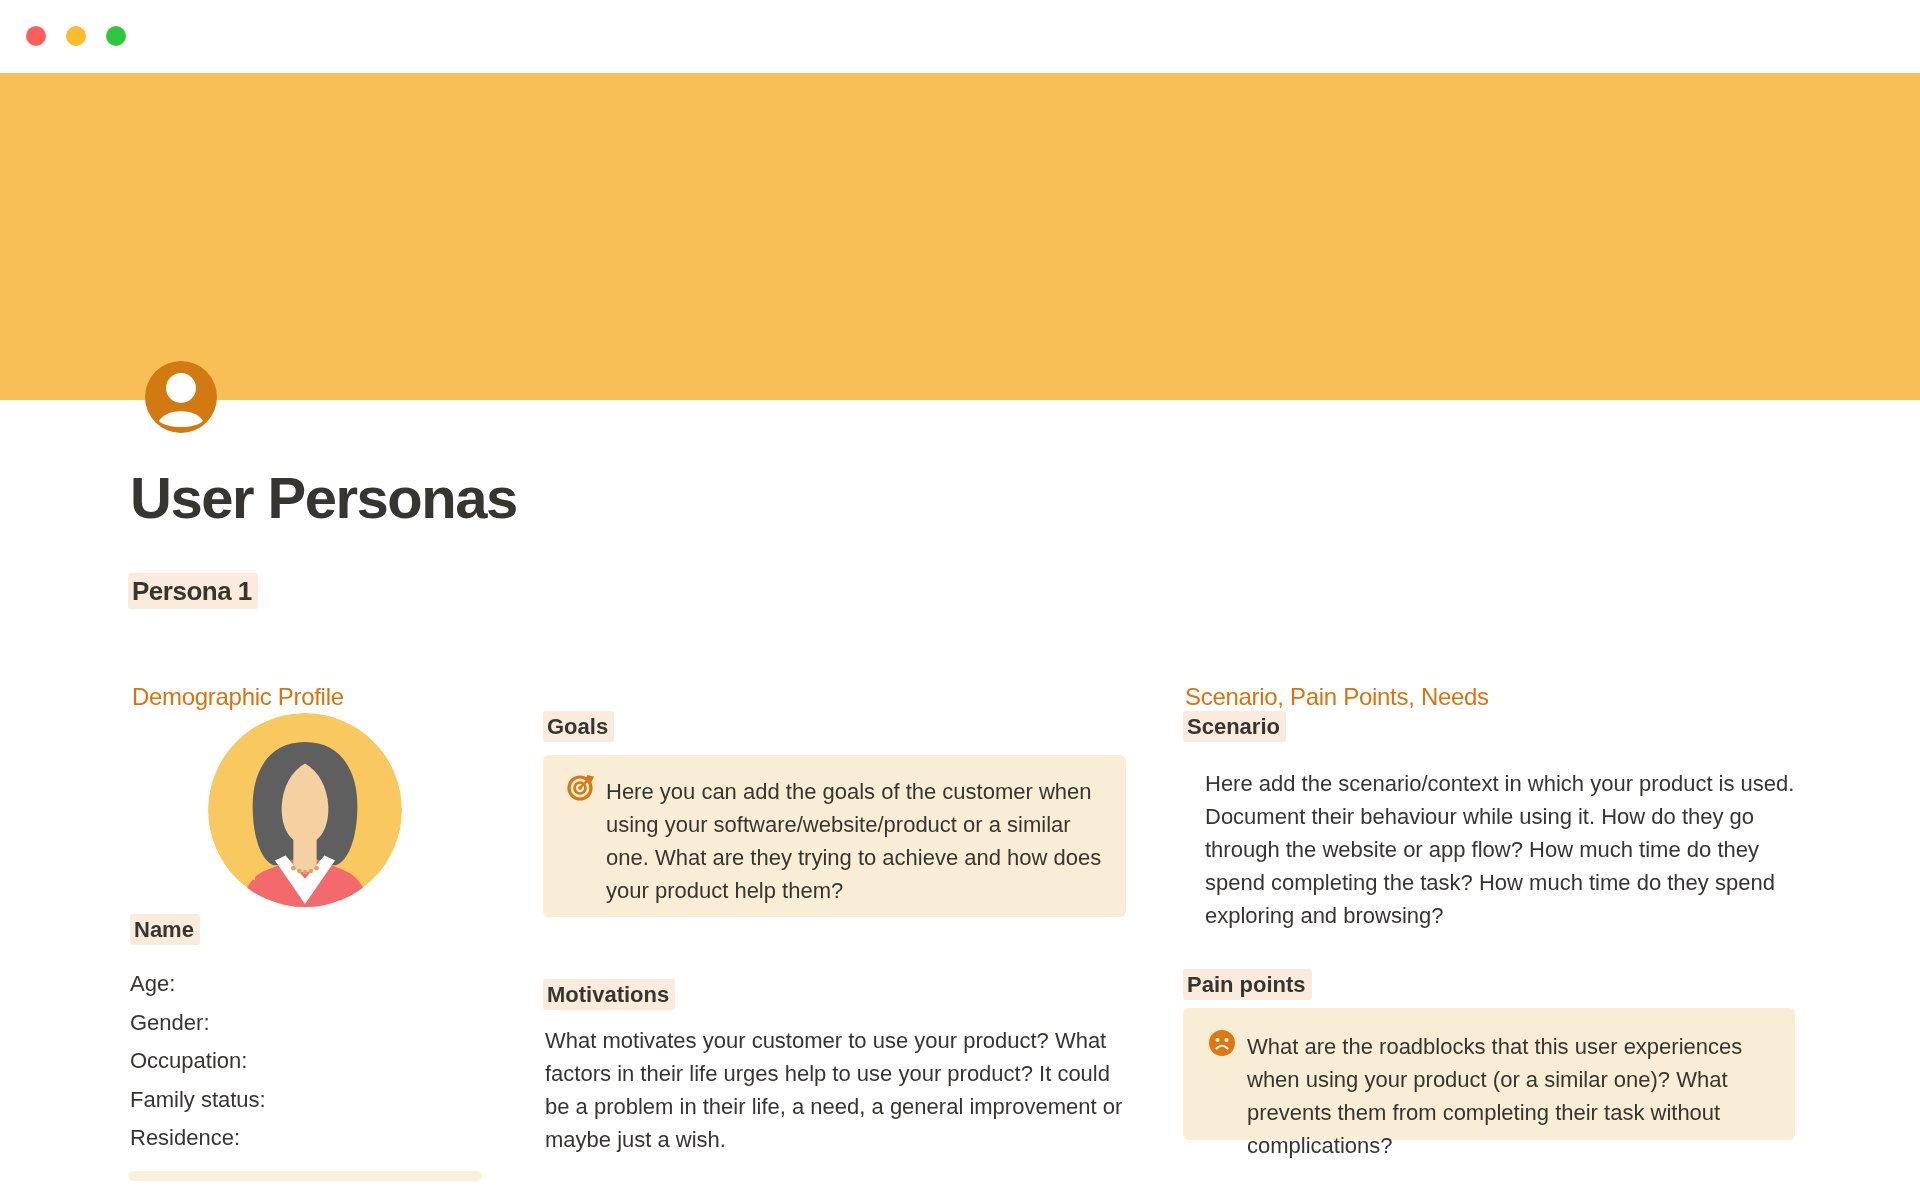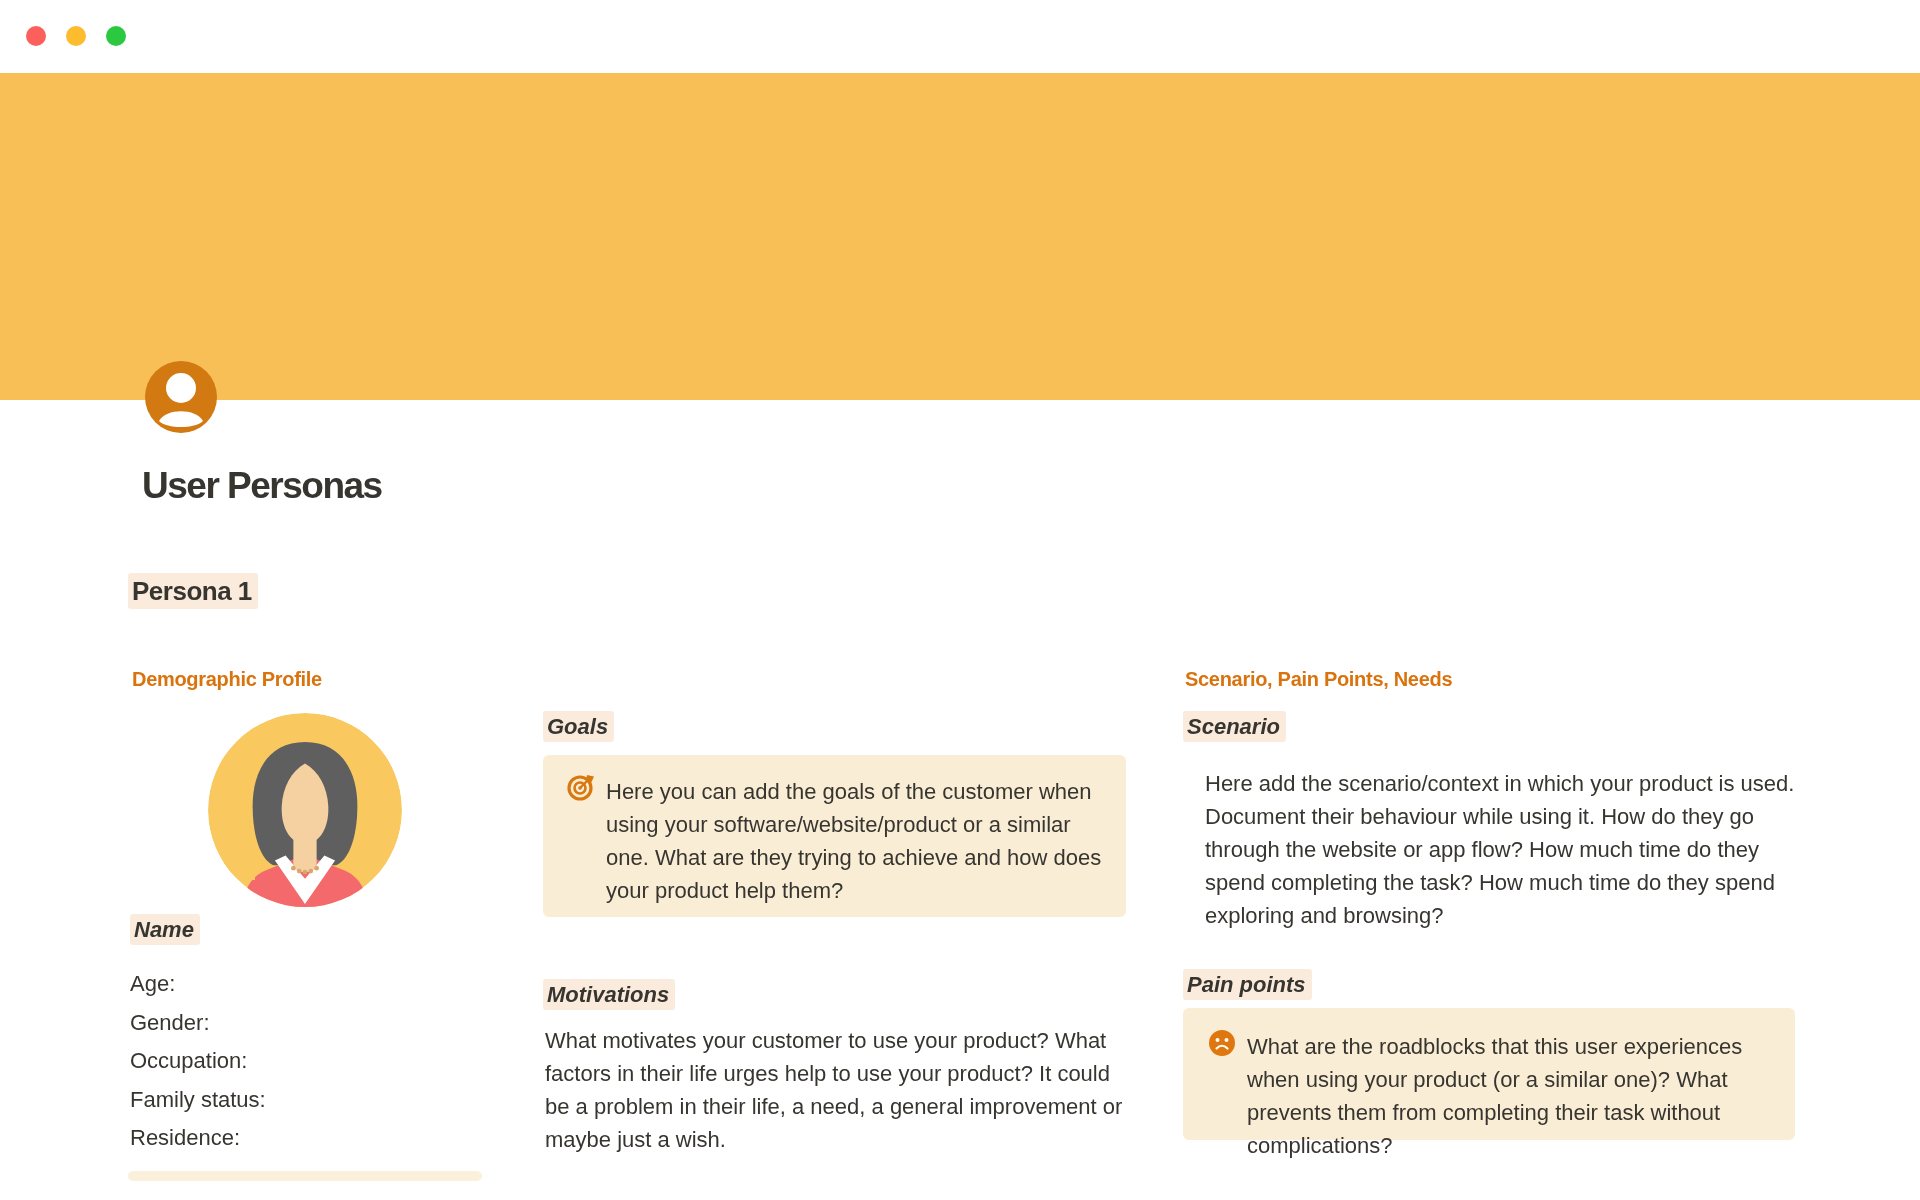--- a/index.html
+++ b/index.html
@@ -12,35 +12,35 @@
   .dot{position:absolute;top:26px;width:20px;height:20px;border-radius:50%;border:none;padding:0;cursor:pointer;}
   .dot.red{left:26px;background:#FB605C;}
   .dot.yellow{left:66px;background:#FDBC2E;}
   .dot.green{left:106px;background:#2BC840;}
   
   .banner{position:absolute;left:0;top:73px;width:1920px;height:327px;background:#F7BF55;}
   
   .page-icon{position:absolute;left:145px;top:361px;width:72px;height:72px;cursor:pointer;}
   
   .page-title{
-    position:absolute;left:142px;top:466px;margin:0;
-    font-size:37px;font-weight:700;letter-spacing:-1.5px;color:#37352F;line-height:1.1;
+    position:absolute;left:130px;top:466px;margin:0;
+    font-size:58px;font-weight:700;letter-spacing:-1.5px;color:#37352F;line-height:1.1;
   }
   .persona-heading{position:absolute;left:128px;top:576px;margin:0;font-size:26px;font-weight:700;letter-spacing:-0.5px;line-height:1.2;}
   .hl{background:#FAEBDD;border-radius:3px;padding:3px 6px 3px 4px;}
   
   .col{position:absolute;top:660px;height:540px;}
   .col-1{left:130px;width:360px;}
   .col-2{left:543px;width:583px;}
   .col-3{left:1183px;width:612px;}
   .col h3{
-    position:absolute;left:2px;top:8px;margin:0;
-    font-size:20px;font-weight:700;letter-spacing:-0.3px;color:#D9730D;white-space:nowrap;
+    position:absolute;left:2px;top:23px;margin:0;
+    font-size:24px;font-weight:400;letter-spacing:-0.3px;color:#D9730D;white-space:nowrap;
   }
-  .sublabel{position:absolute;left:0;margin:0;font-size:22px;font-weight:700;line-height:1.2;font-style:italic;}
+  .sublabel{position:absolute;left:0;margin:0;font-size:22px;font-weight:700;line-height:1.2;}
   .body-text{font-size:22px;line-height:33px;color:#37352F;margin:0;}
   
   .avatar{position:absolute;left:78px;top:53px;width:194px;height:194px;}
   .name-label{top:257px;}
   .fields{position:absolute;left:0;top:307px;}
   .fields p{margin:0 0 5.5px 0;}
   .pill-divider{position:absolute;left:-2px;top:511px;width:354px;height:10px;border-radius:5px;background:#FAF0DC;}
   
   .goals-label{top:54px;}
   .callout{position:absolute;left:0;background:#FAEDD6;border-radius:6px;}

